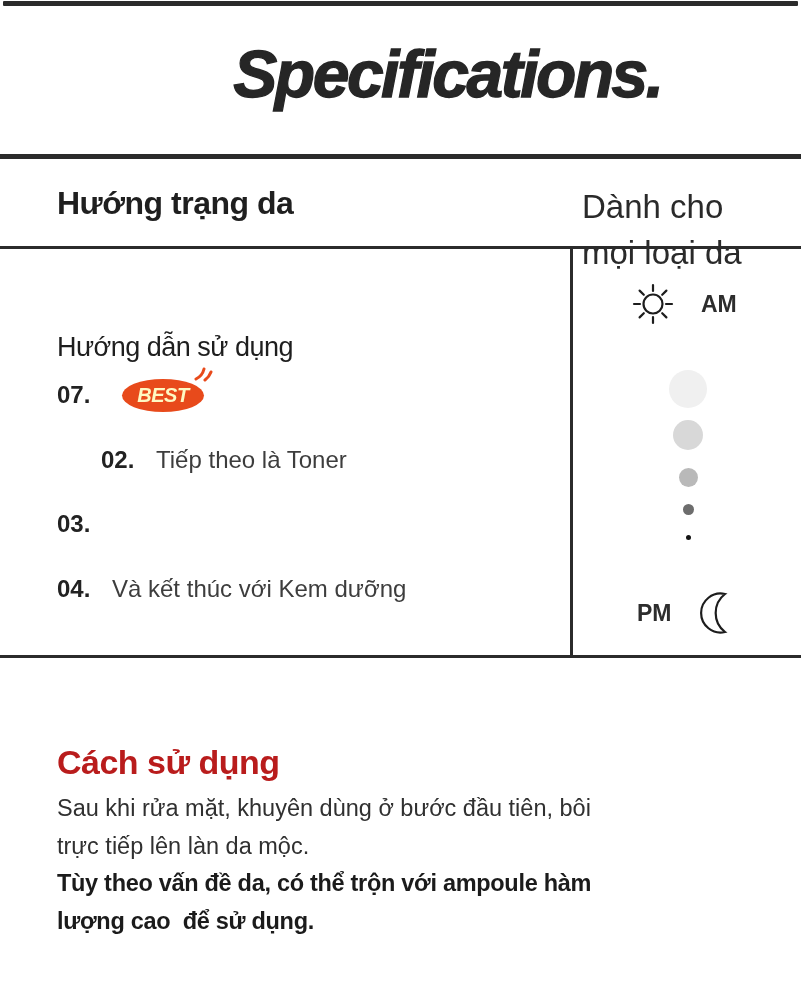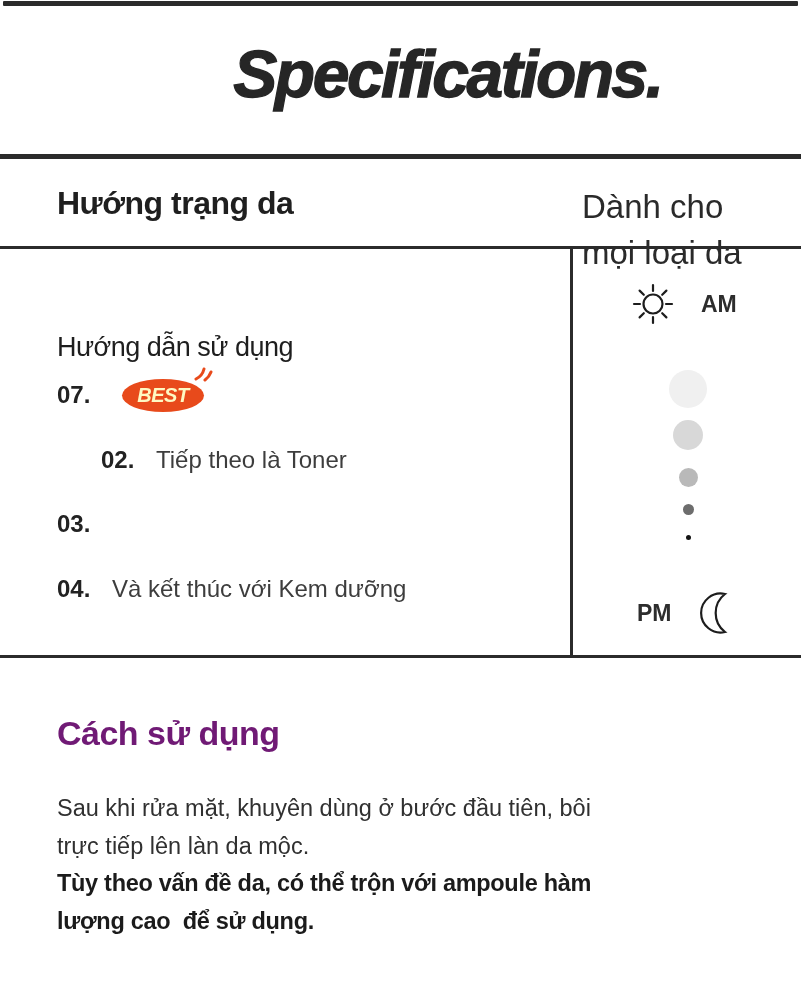--- a/index.html
+++ b/index.html
@@ -65,22 +65,22 @@
   .icon-stroke{stroke:#1d1d1d;fill:none;stroke-width:2.2;stroke-linecap:round;}
 
   .sun-wrap{position:absolute;left:631px;top:282px;width:44px;height:44px;}
   .am-label{position:absolute;left:701px;top:291px;font-size:23px;font-weight:700;color:#2d2d2d;}
   .pm-label{position:absolute;left:637px;top:600px;font-size:23px;font-weight:700;color:#2d2d2d;}
   .moon-wrap{position:absolute;left:698px;top:590px;width:38px;height:46px;}
 
   .dot{position:absolute;border-radius:50%;}
 
   .howto-heading{
-    position:absolute;left:57px;top:714px;
-    font-size:34px;font-weight:700;color:#701a75;letter-spacing:-0.5px;
+    position:absolute;left:57px;top:743px;
+    font-size:34px;font-weight:700;color:#b91c1c;letter-spacing:-0.5px;
   }
   .howto-body{position:absolute;left:57px;top:790px;width:575px;}
   .para{font-size:23.5px;line-height:37.5px;}
   .para-regular{font-weight:400;color:#303030;}
   .para-bold{font-weight:700;color:#1b1b1b;white-space:pre-wrap;letter-spacing:-0.3px;}
 </style>
 </head>
 <body>
 
 <div class="page">

